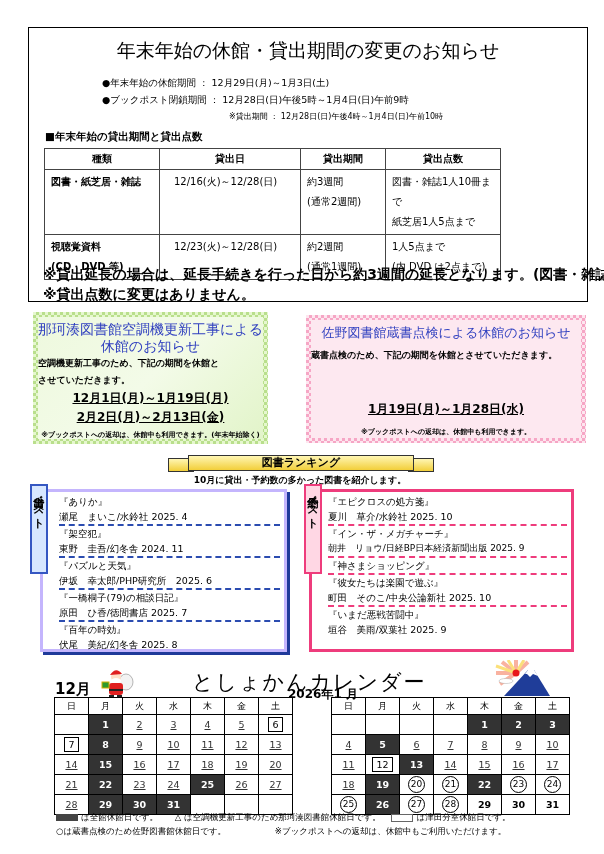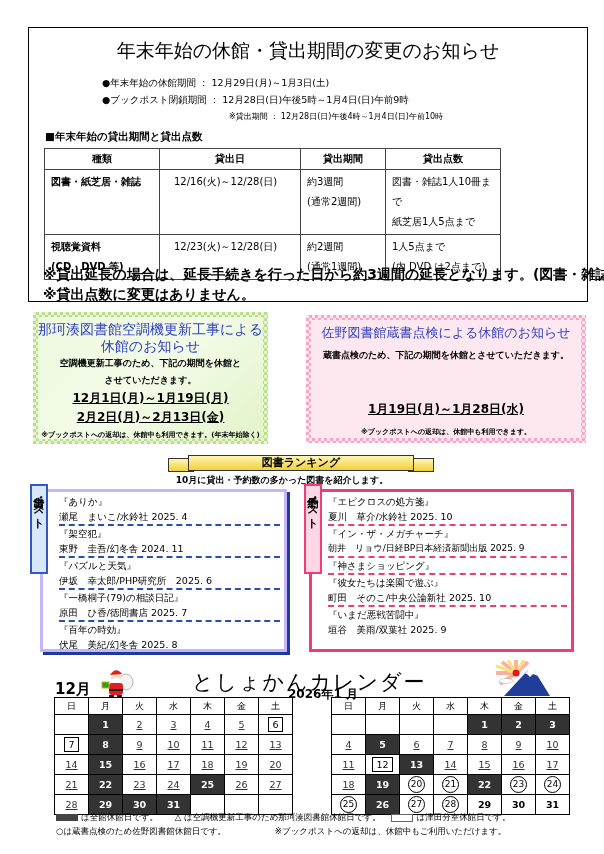--- a/index.html
+++ b/index.html
@@ -22,29 +22,29 @@
     background-image: linear-gradient(45deg, #b9df8c 25%, transparent 25%, transparent 75%, #b9df8c 75%), linear-gradient(45deg, #b9df8c 25%, transparent 25%, transparent 75%, #b9df8c 75%);
     background-size: 6px 6px; background-position: 0 0, 3px 3px; }
   .checker-pink { background-color: #fde6ef;
     background-image: linear-gradient(45deg, #f6a6c5 25%, transparent 25%, transparent 75%, #f6a6c5 75%), linear-gradient(45deg, #f6a6c5 25%, transparent 25%, transparent 75%, #f6a6c5 75%);
     background-size: 6px 6px; background-position: 0 0, 3px 3px; }
   #green-box { left: 33px; top: 312px; width: 235px; height: 132px; }
   #green-inner { position: absolute; left: 5px; top: 5px; right: 5px; bottom: 5px; background: linear-gradient(135deg, #eef9de 0%, #f3fbe8 50%, #e2f4c9 100%); }
   #pink-box { left: 306px; top: 315px; width: 280px; height: 128px; }
   #pink-inner { position: absolute; left: 5px; top: 5px; right: 5px; bottom: 5px; background: #fde8f0; }
   .box-title { font-family: "DejaVu Serif", serif; color: #2f3fbf; font-size: 14px; text-align: center; line-height: 17px; }
-  .box-msg { font-size: 9px; font-weight: bold; text-align: center; line-height: 17px; }
+  .box-msg { font-size: 9px; font-weight: bold; text-align: left; line-height: 17px; }
   .box-date { font-size: 12px; font-weight: bold; text-align: center; text-decoration: underline; line-height: 19px; }
   .box-note { font-size: 7px; font-weight: bold; text-align: center; }
 
   
   #banner { left: 168px; top: 455px; width: 266px; height: 18px; }
   #banner-ribbon { position: absolute; left: 20px; top: 0; width: 226px; height: 16px; background: linear-gradient(#fff6b3, #f2cf3a); border: 1px solid #333; text-align: center; font-size: 11px; font-weight: bold; line-height: 14px; }
   .ribbon-tail { position: absolute; top: 3px; width: 26px; height: 14px; background: linear-gradient(#fff6b3, #f2cf3a); border: 1px solid #333; }
-  #banner-sub { left: 132px; top: 474px; width: 300px; text-align: center; font-size: 9px; font-weight: bold; }
+  #banner-sub { left: 150px; top: 474px; width: 300px; text-align: center; font-size: 9px; font-weight: bold; }
 
   
   .best-box { background: #fff; }
   #loan-best { left: 40px; top: 489px; width: 247px; height: 163px; border: 3px solid #c4b5fd; box-shadow: 3px 3px 0 #1f3a9a; }
   #reserve-best { left: 309px; top: 489px; width: 265px; height: 163px; border: 3px solid #ee3c7c; }
   .best-tag { position: absolute; top: 484px; width: 18px; height: 90px; font-size: 11px; font-weight: bold; writing-mode: vertical-rl; text-orientation: upright; letter-spacing: -1px; line-height: 16px; padding-top: 3px; }
   #loan-tag { left: 30px; background: #d7e7ff; border: 2px solid #3557c2; }
   #reserve-tag { left: 304px; background: #ffd7e4; border: 2px solid #ee3c7c; }
   .best-list { position: absolute; top: 2px; left: 16px; right: 4px; }
   .best-item { border-bottom: 2px dashed transparent; }

